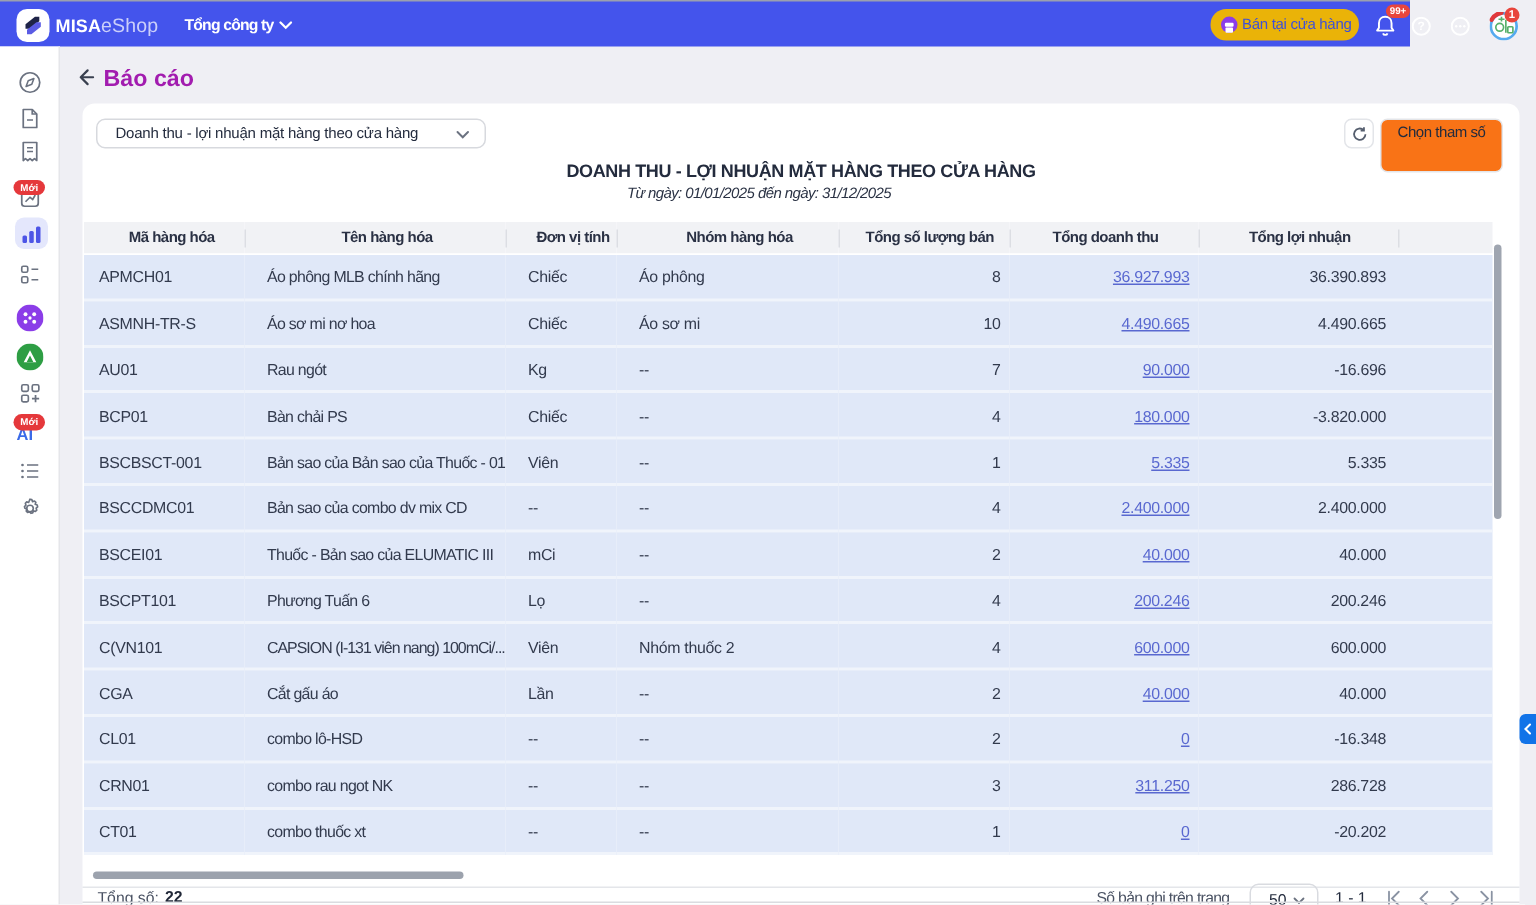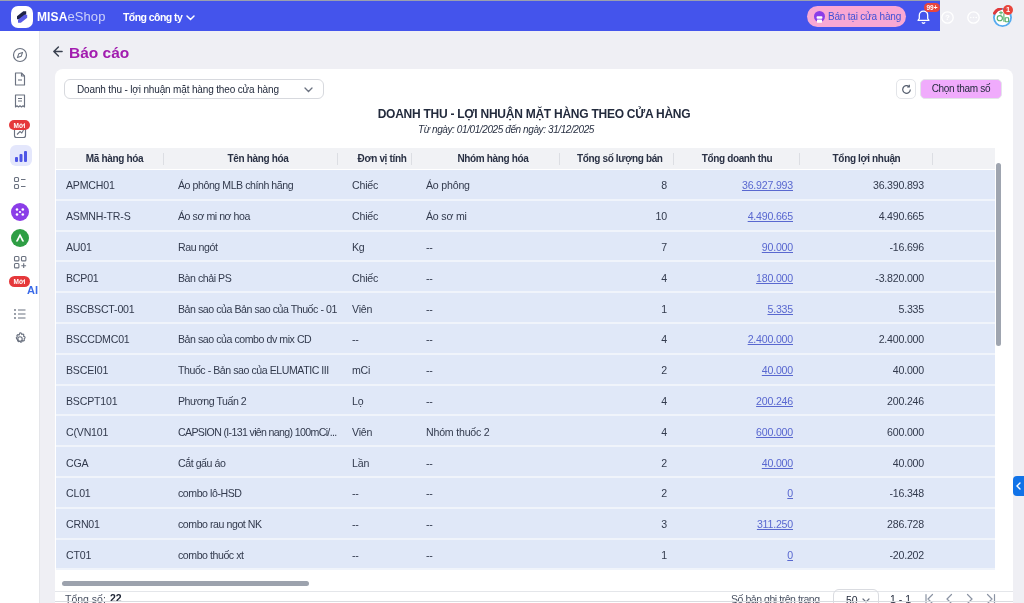--- a/index.html
+++ b/index.html
@@ -6,43 +6,43 @@
 html,body { width:1024px; height:603px; overflow:hidden; }
 body { font-family:"Liberation Sans", sans-serif; background:#EFEFF4; position:relative; }
 div, span, td, th, a { white-space:nowrap; }
 
 
 #topbar { position:absolute; left:0; top:0; width:940px; height:31px; background:#4454EC; border-top:1px solid #9BA0AE; }
 #logosq { position:absolute; left:11px; top:5px; width:22px; height:22px; background:#fff; border-radius:7px; }
 #brand { position:absolute; left:37px; top:8px; font-size:12px; font-weight:700; color:#fff; letter-spacing:0.1px; }
 #brand span { font-weight:400; font-size:13px; color:rgba(255,255,255,0.72); }
 #company { position:absolute; left:123px; top:10px; font-size:10.5px; font-weight:700; letter-spacing:-0.55px; color:#fff; }
-#posbtn { position:absolute; left:807px; top:5px; width:99px; height:21px; background:#f9a8d4; border-radius:11px; }
+#posbtn { position:absolute; left:807px; top:5px; width:99px; height:21px; background:#eab308; border-radius:11px; }
 #posbtn .ic { position:absolute; left:6.5px; top:5px; width:11px; height:11px; background:#8B3DE8; border-radius:50%; }
 #posbtn .tx { position:absolute; left:21px; top:4.5px; font-size:10px; letter-spacing:-0.2px; font-weight:500; color:#3F51D6; }
 .badge { position:absolute; background:#E8453C; color:#fff; font-weight:700; text-align:center; }
 #badge99 { left:924px; top:2px; width:16px; height:9px; border-radius:5px; font-size:6.5px; line-height:9px; }
 #badge1 { left:1003px; top:4px; width:10px; height:10px; border-radius:50%; font-size:7.5px; line-height:10px; }
 
 
 #sidebar { position:absolute; left:0; top:31px; width:40px; height:572px; background:#fff; border-right:1px solid #E5E6EA; }
 .sic { position:absolute; left:12px; width:16px; height:16px; }
 #sactive { position:absolute; left:10px; top:114px; width:22px; height:21px; background:#E4E7FC; border-radius:6px; }
 .mbadge { position:absolute; left:9px; width:21px; height:10.5px; background:#E5383B; border-radius:6px; color:#fff; font-size:6.5px; font-weight:700; text-align:center; line-height:11px; z-index:3; }
-#ai { position:absolute; left:11px; top:253px; font-size:11px; font-weight:800; color:#3B6BE8; z-index:2;margin-left:16px;}
+#ai { position:absolute; left:11px; top:253px; font-size:11px; font-weight:800; color:#3B6BE8; z-index:2;}
 
 
 #pagehead-arrow { position:absolute; left:52px; top:45px; width:11px; height:13px; }
 #pagehead { position:absolute; left:69px; top:44px; font-size:15.5px; font-weight:700; color:#a21caf; }
 #card { position:absolute; left:55px; top:69px; width:958px; height:534px; background:#fff; border-radius:8px 8px 0 0; }
 
 #selbox { position:absolute; left:9px; top:10px; width:260px; height:20px; border:1px solid #D7D9DE; border-radius:6px; background:#fff; }
 #selbox .tx { position:absolute; left:12px; top:3.5px; font-size:10px; letter-spacing:-0.15px; color:#232B3D; }
 #refbtn { position:absolute; left:841px; top:10px; width:20px; height:20px; border:1px solid #E3E5E9; border-radius:5px; background:#fff; }
-#parbtn { position:absolute; left:865px; top:10px; width:82px; height:20px; border:1px solid #E3E5E9; border-radius:5px; background:#f0abfc; font-size:10px; letter-spacing:-0.3px; font-weight:500; color:#232B3D; text-align:center; line-height:18px; }
+#parbtn { position:absolute; left:865px; top:10px; width:82px; height:36px; border:1px solid #E3E5E9; border-radius:5px; background:#f97316; font-size:10px; letter-spacing:-0.3px; font-weight:500; color:#232B3D; text-align:center; line-height:18px; }
 #rtitle { position:absolute; left:0; top:37.5px; width:958px; text-align:center; font-size:12px; font-weight:700; color:#232B3D; letter-spacing:-0.25px; }
 #rsub { position:absolute; left:0; top:55px; width:902px; text-align:center; font-size:10px; font-style:italic; color:#2A3244; letter-spacing:-0.4px; }
 
 
 #twrap { position:absolute; left:1px; top:79px; width:939px; overflow:hidden; }
 table { border-collapse:separate; border-spacing:0; table-layout:fixed; width:1100px; font-size:10.6px; letter-spacing:-0.2px; color:#323A4D; }
 th { background:#F1F2F5; font-weight:700; font-size:10px; letter-spacing:-0.35px; color:#2A3144; height:21px; padding:0; text-align:left; }
 th .hd { border-left:1px solid #DCDEE3; padding-left:15px; line-height:12px;text-align:center; }
 th.first .hd { border-left:none; padding-left:10px; }
 th.num { text-align:right; }
@@ -323,21 +323,21 @@
             <td class="c2">Thuốc - Bản sao của ELUMATIC III</td>
             <td>mCi</td>
             <td>--</td>
             <td class="num">2</td>
             <td class="num"><a class="lnk">40.000</a></td>
             <td class="num" style="padding-right:8px">40.000</td>
             <td></td>
           </tr>
       <tr>
             <td class="first">BSCPT101</td>
-            <td class="c2">Phương Tuấn 2</td>
+            <td class="c2">Phương Tuấn 6</td>
             <td>Lọ</td>
             <td>--</td>
             <td class="num">4</td>
             <td class="num"><a class="lnk">200.246</a></td>
             <td class="num" style="padding-right:8px">200.246</td>
             <td></td>
           </tr>
       <tr>
             <td class="first">C(VN101</td>
             <td class="c2" style="letter-spacing:-0.65px">CAPSION (I-131 viên nang) 100mCi/...</td>

